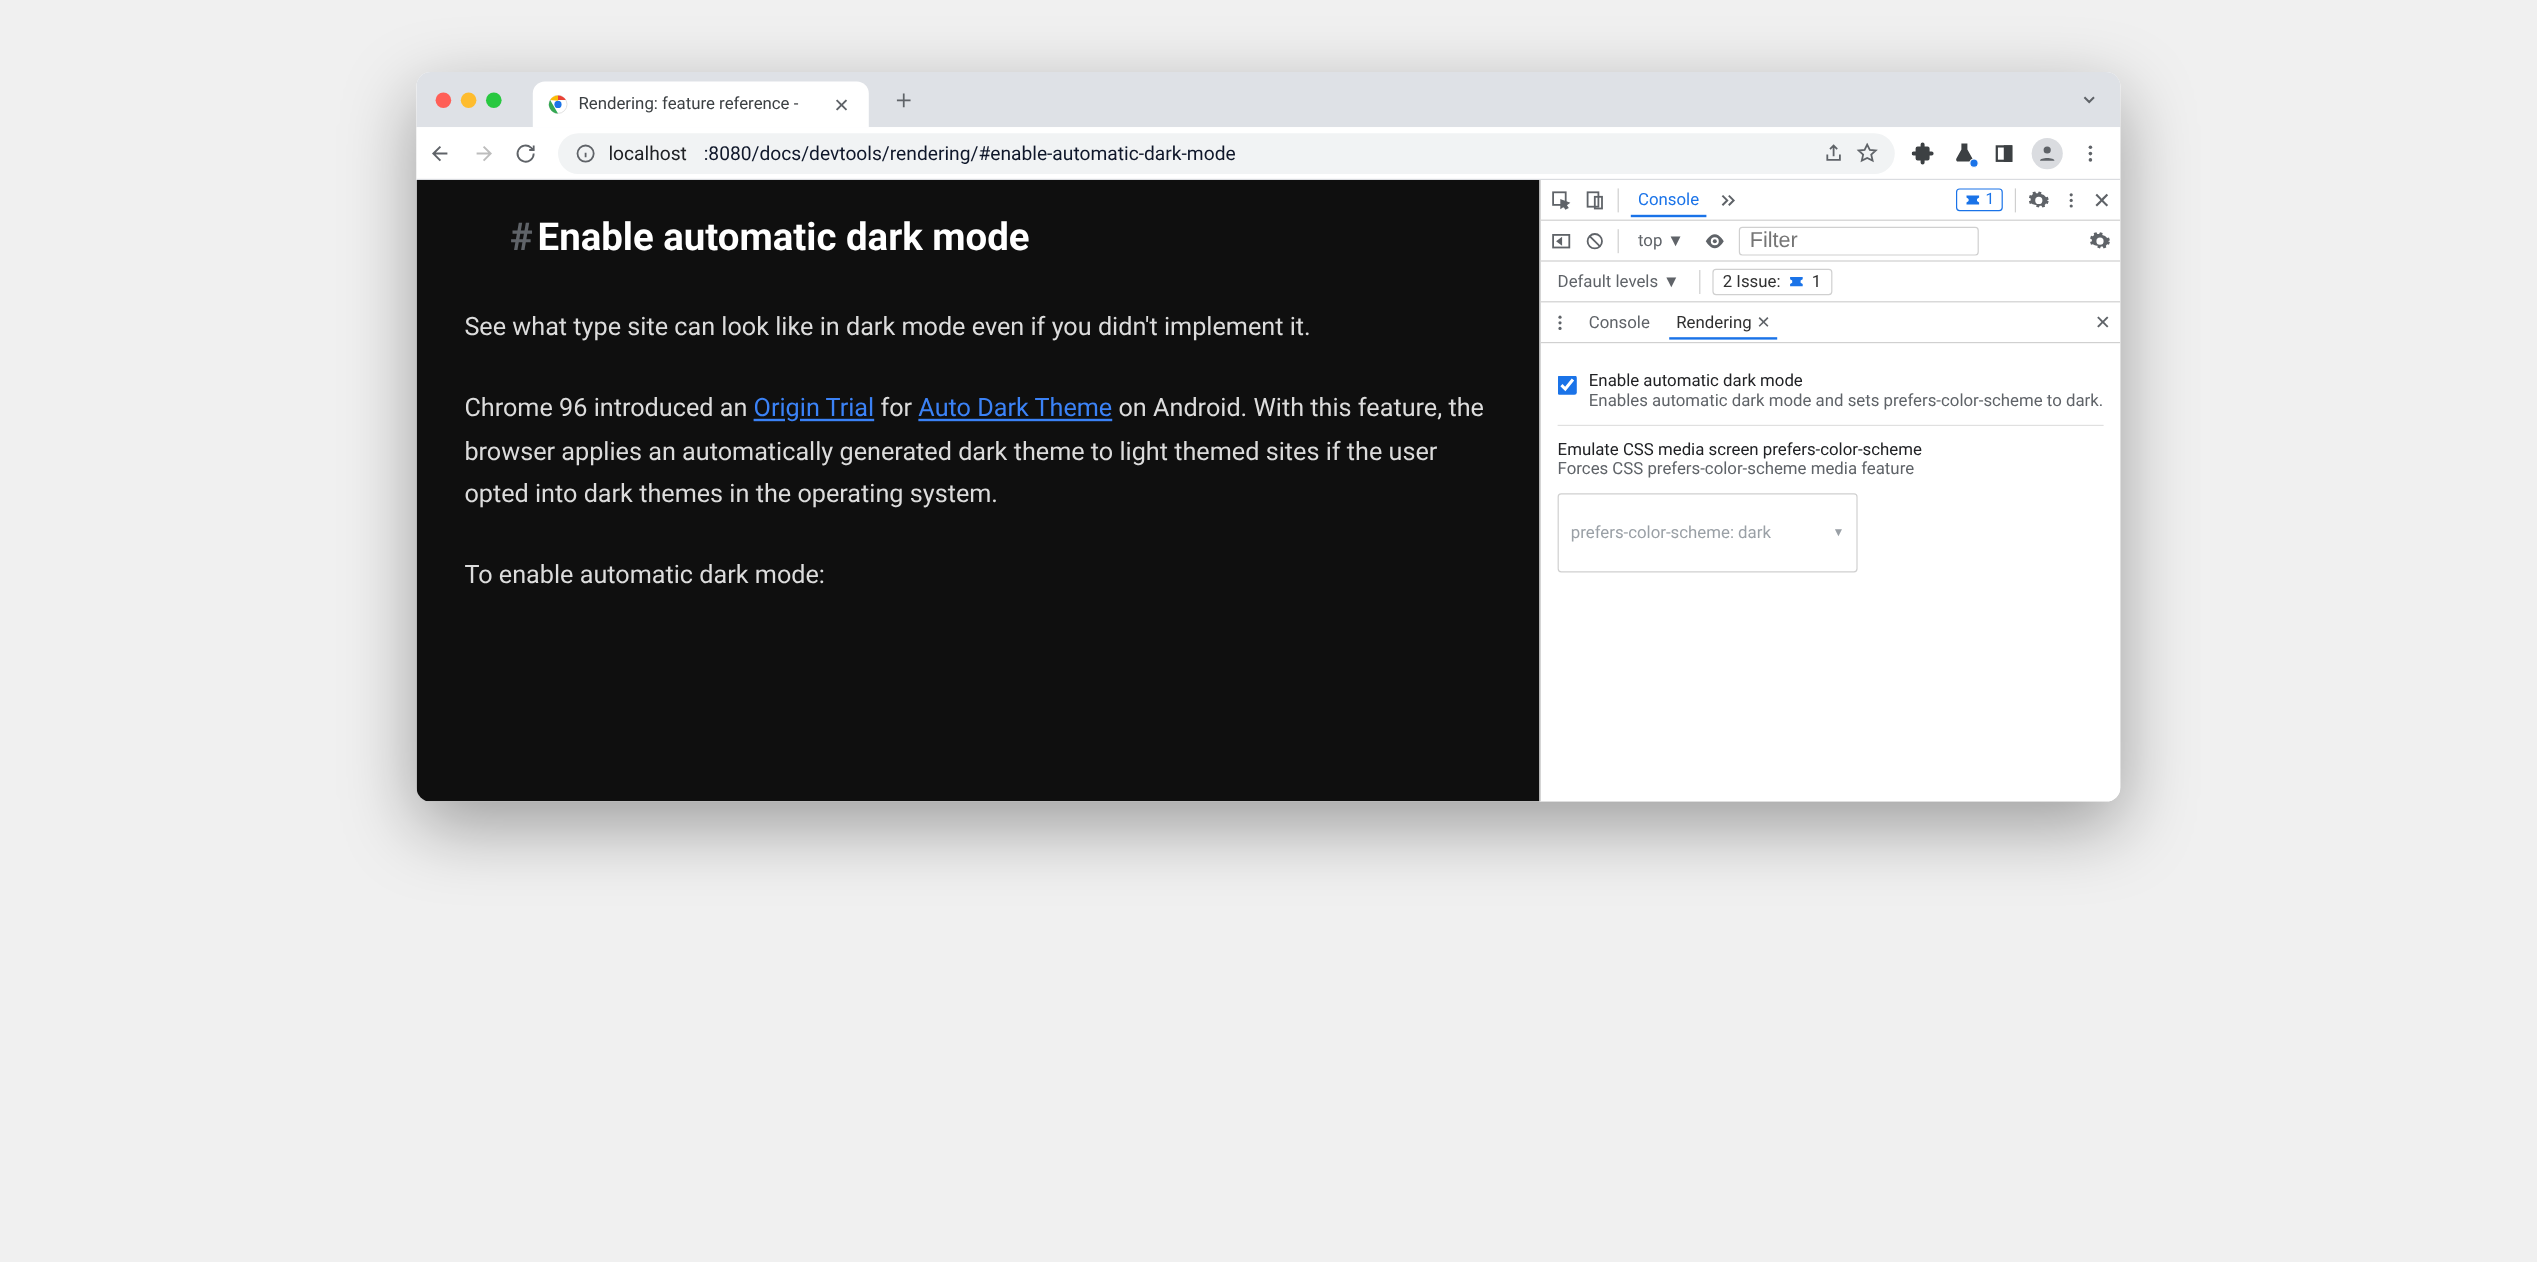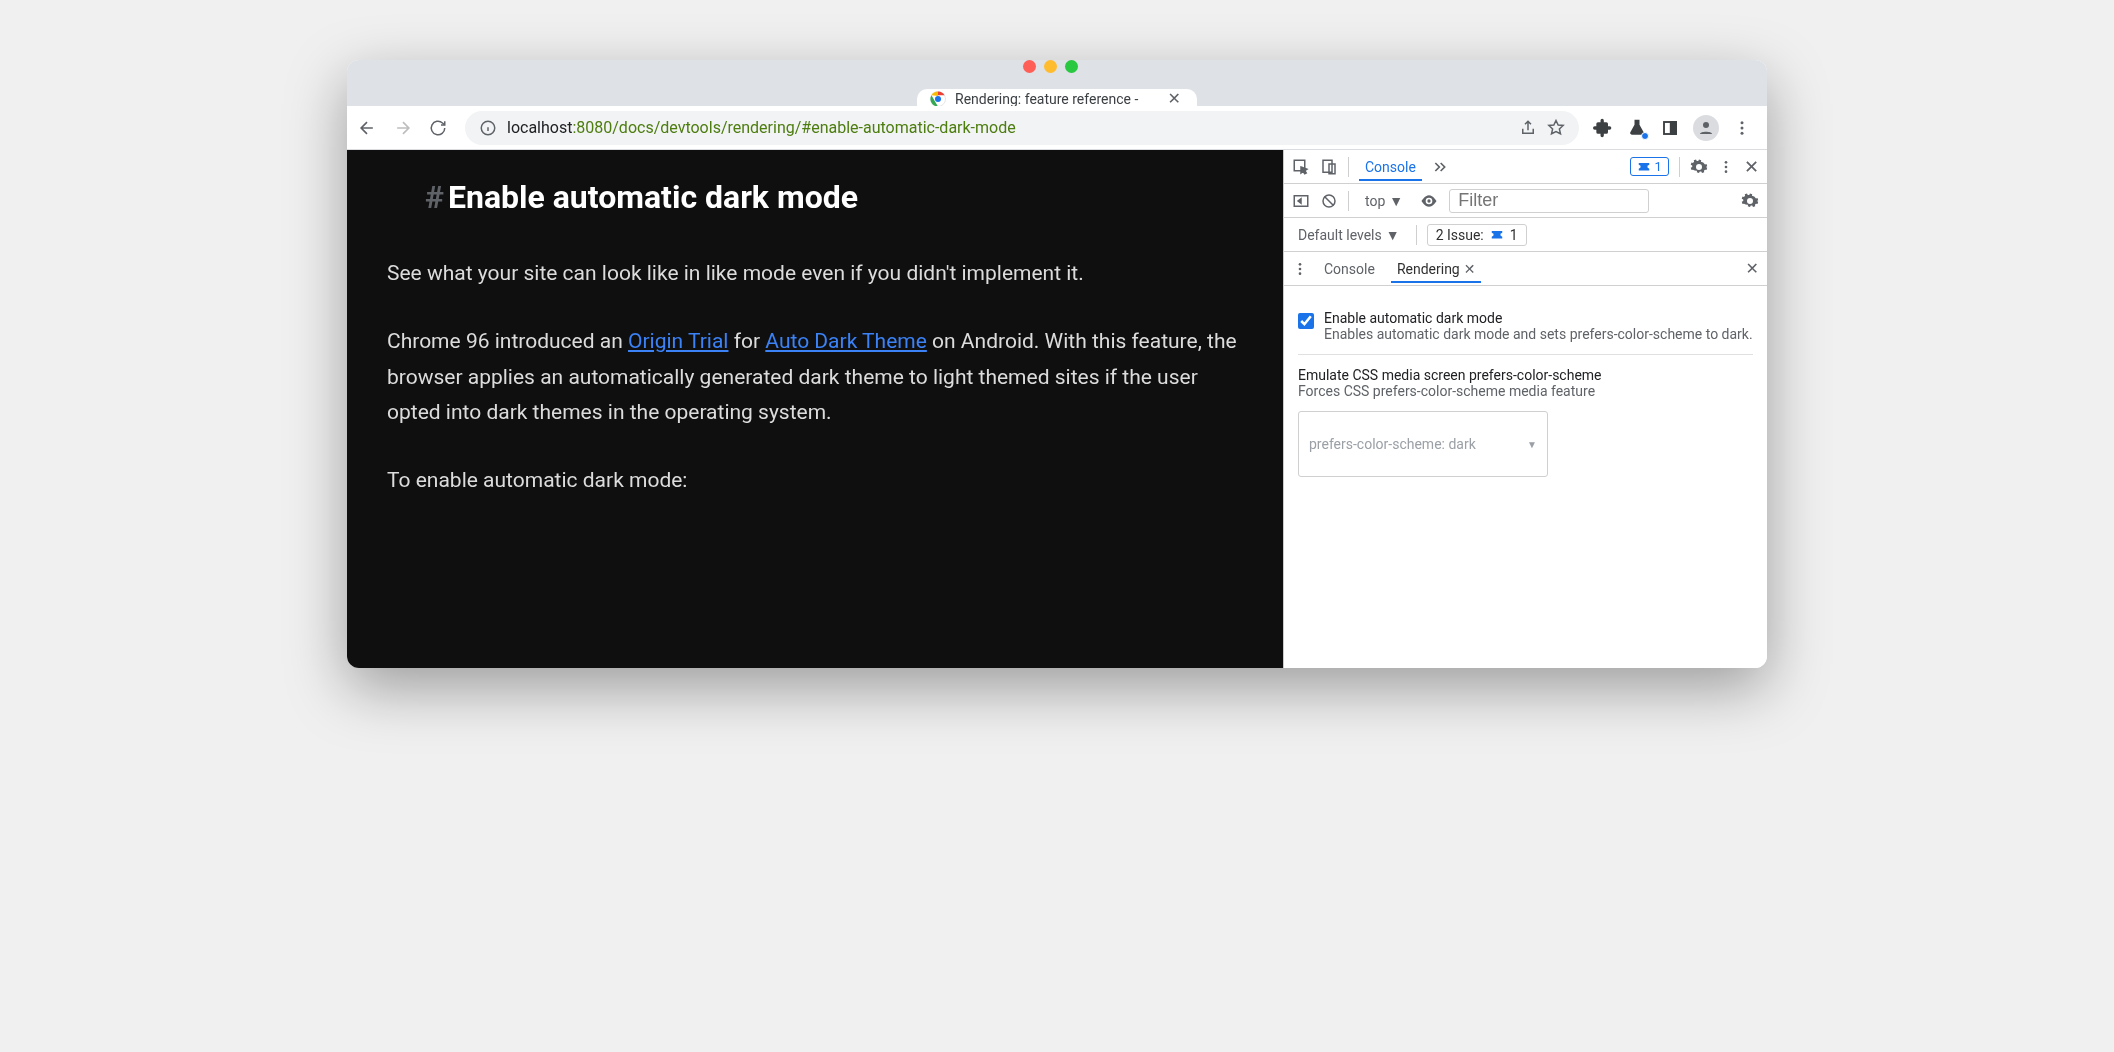--- a/index.html
+++ b/index.html
@@ -22,21 +22,20 @@
     margin: 20px auto;
   }
   
   .titlebar {
     height: 46px;
     background: #dee1e6;
     display: flex;
     align-items: center;
     padding: 0 12px;
     gap: 8px;
-    flex-direction: column;
   }
   .traffic { display: flex; gap: 8px; margin-right: 18px; margin-left:4px;}
   .dot { width: 13px; height: 13px; border-radius: 50%; }
   .dot.red { background: #ff5f57; }
   .dot.yellow { background: #febc2e; }
   .dot.green { background: #28c840; }
   .tab {
     height: 38px;
     background: #fff;
     border-radius: 10px 10px 0 0;
@@ -73,21 +72,21 @@
     display: flex;
     align-items: center;
     padding: 0 14px;
     gap: 10px;
     color: #202124;
     font-size: 16px;
   }
   .omnibox .info-icon { color:#5f6368; }
   .omnibox-url { flex:1; white-space:nowrap; overflow:hidden; }
   .omnibox-url .host { color:#202124; }
-  .omnibox-url .rest { color:#4d7c0f; }
+  .omnibox-url .rest { color:#0f172a;margin-left:14px; }
   .toolbar-icons { display:flex; align-items:center; gap:14px; color:#3c4043; font-size:18px; padding:0 6px;}
   .avatar { width:26px; height:26px; border-radius:50%; background:#dadce0; display:flex; align-items:center; justify-content:center; color:#5f6368;}
   
   .content { flex:1; display:flex; overflow:hidden; }
   .page {
     flex: 1;
     background: #0f0f0f;
     color: #e8eaed;
     padding: 20px 40px;
     font-size: 21px;
@@ -239,21 +238,21 @@
             <circle cx="12" cy="19" r="2"></circle>
           </svg>
       </span>
     </div>
   </div>
 
   <div class="content">
 
     <div class="page">
       <h1><span class="hash">#</span><span>Enable automatic dark mode</span></h1>
-      <p>See what your site can look like in like mode even if you didn't implement it.</p>
+      <p>See what type site can look like in dark mode even if you didn't implement it.</p>
       <p>
         <span>Chrome 96 introduced an </span><a href="#">Origin Trial</a><span> for </span><a href="#">Auto Dark Theme</a><span> on Android. With this feature, the browser applies an automatically generated dark theme to light themed sites if the user opted into dark themes in the operating system.</span>
       </p>
       <p>To enable automatic dark mode:</p>
     </div>
 
     <div class="devtools">
 
       <div class="dt-row">
         <span class="dt-icon">

